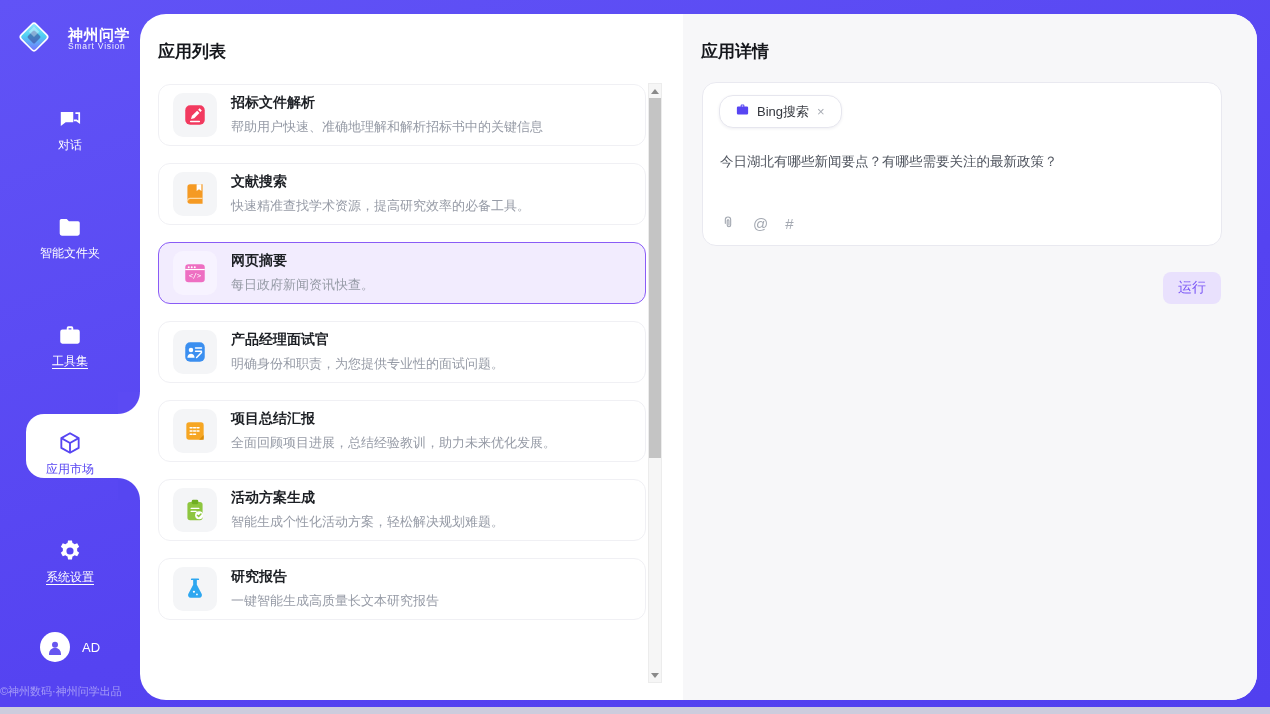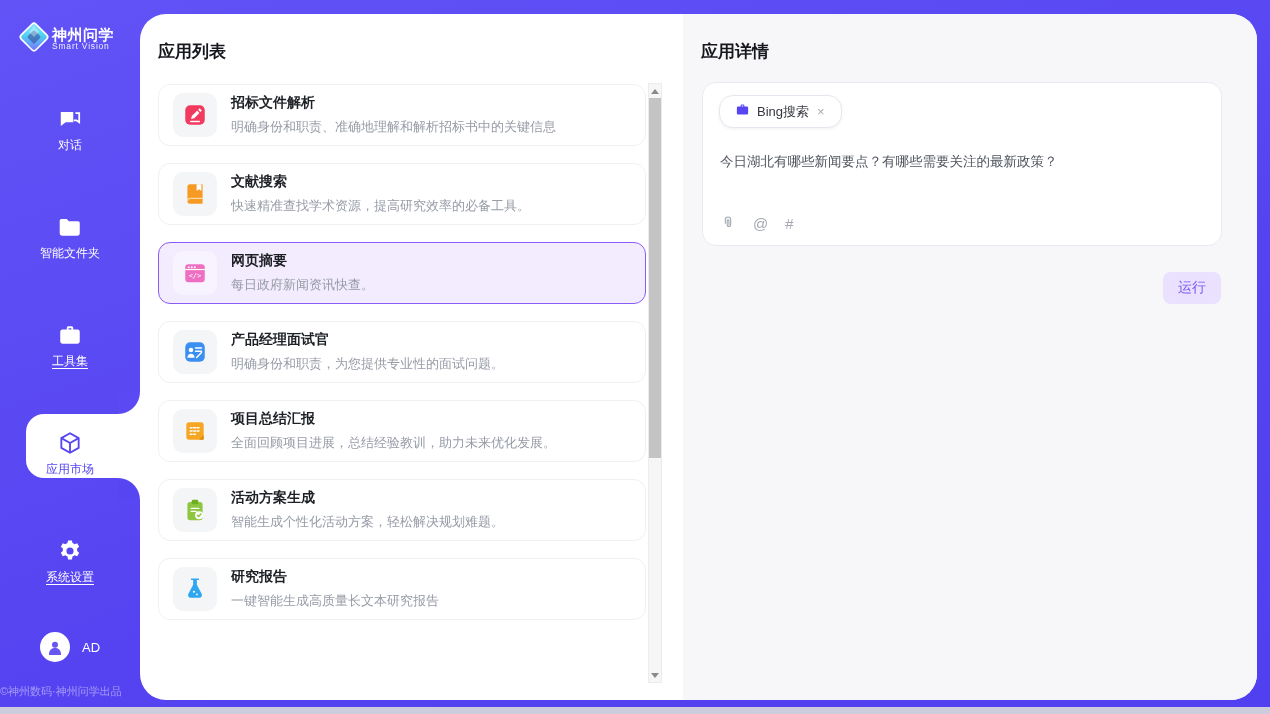--- a/index.html
+++ b/index.html
@@ -6,21 +6,21 @@
   html,body { width:1270px; height:714px; overflow:hidden; background:#cdccdd;
               font-family:"Liberation Sans","DejaVu Sans",sans-serif; }
   :root{ --purple:#5745f2; --purple-deep:#4f3ded; }
 
   .app { position:relative; width:1270px; height:707px;
          background:linear-gradient(160deg,#6153f6 0%,#5543f1 60%,#5140ef 100%); }
 
   
   .sidebar { position:absolute; left:0; top:0; width:140px; height:707px; display:flex;
              flex-direction:column; align-items:stretch; }
-  .brand { display:flex; align-items:center; gap:0; padding:16px 0 0 16px; height:62px; }
+  .brand { display:flex; align-items:center; gap:16px; padding:16px 0 0 16px; height:62px; }
   .brand svg { width:36px; height:36px; flex:0 0 auto; }
   .brand-text { color:#fff; line-height:1.05; }
   .brand-name { font-size:15px; font-weight:700; letter-spacing:.5px; }
   .brand-sub { font-size:8.5px; opacity:.9; letter-spacing:.8px; }
 
   nav { margin-top:28px; }
   .nav-item { position:relative; height:64px; margin-bottom:44px; color:#fff; cursor:pointer; }
   .nav-inner { position:relative; z-index:2; height:100%; display:flex; flex-direction:column;
                align-items:center; justify-content:flex-end; gap:5px; }
   .nav-icon svg { width:26px; height:26px; display:block; }
@@ -222,21 +222,21 @@
     <span class="app-icon">
               <svg viewBox="0 0 24 24">
                 <rect x="3" y="3" width="18" height="18" rx="4.5" fill="#f23a5f"></rect>
                 <path d="M8.3 15.8l.9-3 4.8-4.8 2.1 2.1-4.8 4.8z" fill="#fff"></path>
                 <path d="M14.9 7.1l1.3-1.3 2.1 2.1-1.3 1.3z" fill="#fff"></path>
                 <path d="M8 18h8" stroke="#fff" stroke-width="1.3" stroke-linecap="round"></path>
               </svg>
             </span>
     <span class="card-text">
       <div class="card-title">招标文件解析</div>
-      <div class="card-desc">明确身份和职责、准确地理解和解析招标书中的关键信息</div>
+      <div class="card-desc">帮助用户快速、准确地理解和解析招标书中的关键信息</div>
     </span>
   </div>
 
   <div class="card">
     <span class="app-icon">
               <svg viewBox="0 0 24 24">
                 <path d="M5 5.5A2.5 2.5 0 0 1 7.5 3H19v18H7.5A2.5 2.5 0 0 1 5 18.5z" fill="#f59a23"></path>
                 <path d="M13.5 3v6.2l2.2-1.6 2.2 1.6V3z" fill="#fff"></path>
                 <path d="M5 18.5A2.5 2.5 0 0 1 7.5 16H19" fill="none" stroke="#ffd9a3" stroke-width="1.3"></path>
               </svg>

